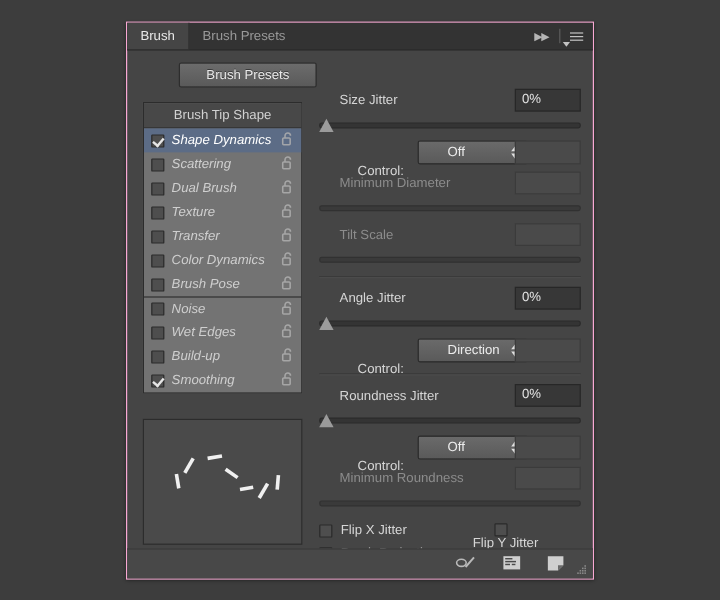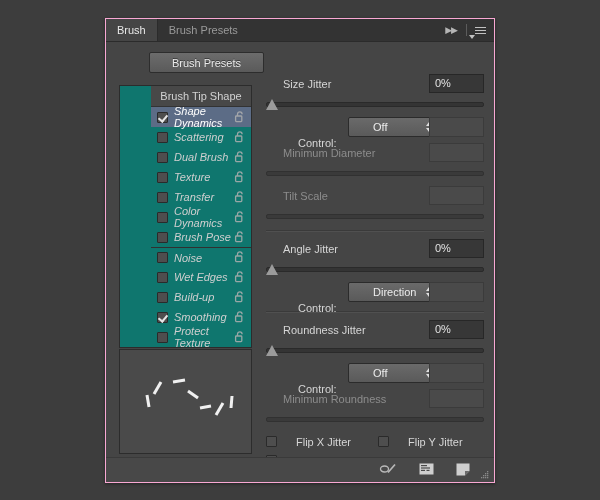--- a/index.html
+++ b/index.html
@@ -39,21 +39,21 @@
   .body{position:relative;height:418px;}
   .presetsbtn{
     position:absolute;left:43px;top:10px;width:115px;height:21px;
     background:linear-gradient(#6c6c6c,#5a5a5a);
     border:1px solid #2d2d2d;border-radius:2px;
     color:#eaeaea;font-size:11px;line-height:21px;text-align:center;
     box-sizing:border-box;text-shadow:0 -1px 0 rgba(0,0,0,.45);
   }
   .listbox{
     position:absolute;left:13px;top:43px;width:133px;
-    background:#0f766e;border:1px solid #2c2c2c;box-sizing:border-box;padding-left:31px;
+    background:#737373;border:1px solid #2c2c2c;box-sizing:border-box;
   }
   .listhead{
     height:20px;line-height:20px;text-align:center;color:#d2d2d2;
     background:#484848;font-size:11px;border-bottom:1px solid #333;
   }
   .row{
     position:relative;height:20px;display:flex;align-items:center;
     padding-left:6px;box-sizing:border-box;
   }
   .row.sel{background:#5c6c86;}
@@ -113,24 +113,24 @@
   .select .arrows b{display:block;width:0;height:0;border-left:3px solid transparent;border-right:3px solid transparent;}
   .select .arrows b.u{border-bottom:4px solid #e0e0e0;margin-bottom:2px;}
   .select .arrows b.d{border-top:4px solid #e0e0e0;}
   .sidebox{
     position:absolute;right:0;top:0;width:55px;height:20px;
     background:#4a4a4a;border:1px solid #3b3b3b;box-sizing:border-box;
   }
   .hr{height:1px;background:#3a3a3a;border-bottom:1px solid #505050;margin:7px 0;}
   
   .flips{margin-top:10px;position:relative;}
-  .flip{display:inline-flex;align-items:flex-start;margin-bottom:7px;gap:12px;}
+  .flip{display:inline-flex;align-items:center;margin-bottom:7px;}
   .flip .cb{margin-right:7px;}
   .flip span{font-size:11px;color:#d6d6d6;}
-  .flipcol2{position:absolute;left:112px;top:0;}
+  .flipcol2{position:absolute;left:128px;top:0;flex-direction:column;}
   
   .footer{
     position:absolute;left:0;right:0;bottom:0;height:24px;
     background:#484848;border-top:1px solid #3a3a3a;
   }
   .ficons{position:absolute;right:24px;top:0;height:24px;display:flex;align-items:center;gap:22px;}
   .grip{position:absolute;right:5px;bottom:3px;width:9px;height:9px;}
 </style>
 </head>
 <body>
@@ -233,28 +233,20 @@
             <span class="cb"></span>
             <span class="rowlabel">Build-up</span>
             <span class="lock"><svg width="12" height="13" viewBox="0 0 12 13">
                 <path d="M3.5 6 V4.2 a2.3 2.3 0 0 1 4.6 0" fill="none" stroke="#b0b0b0" stroke-width="1.3"></path>
                 <rect x="1.6" y="6" width="6.2" height="5.6" rx="0.8" fill="none" stroke="#b0b0b0" stroke-width="1.3"></rect>
               </svg></span>
           </div>
           <div class="row">
             <span class="cb on"></span>
             <span class="rowlabel">Smoothing</span>
-            <span class="lock"><svg width="12" height="13" viewBox="0 0 12 13">
-                <path d="M3.5 6 V4.2 a2.3 2.3 0 0 1 4.6 0" fill="none" stroke="#b0b0b0" stroke-width="1.3"></path>
-                <rect x="1.6" y="6" width="6.2" height="5.6" rx="0.8" fill="none" stroke="#b0b0b0" stroke-width="1.3"></rect>
-              </svg></span>
-          </div>
-          <div class="row">
-            <span class="cb"></span>
-            <span class="rowlabel">Protect Texture</span>
             <span class="lock"><svg width="12" height="13" viewBox="0 0 12 13">
                 <path d="M3.5 6 V4.2 a2.3 2.3 0 0 1 4.6 0" fill="none" stroke="#b0b0b0" stroke-width="1.3"></path>
                 <rect x="1.6" y="6" width="6.2" height="5.6" rx="0.8" fill="none" stroke="#b0b0b0" stroke-width="1.3"></rect>
               </svg></span>
           </div>
         </div>
     </div>
 
     <div class="preview">
       <svg width="131" height="103" viewBox="0 0 131 103">

